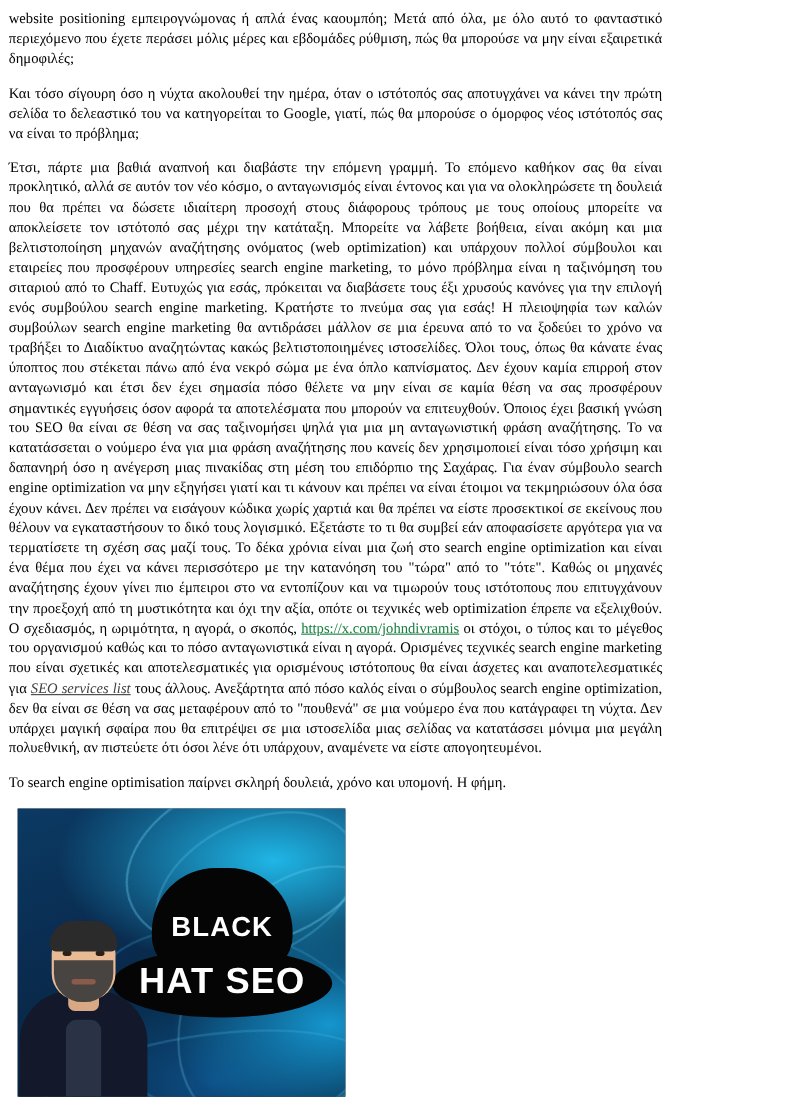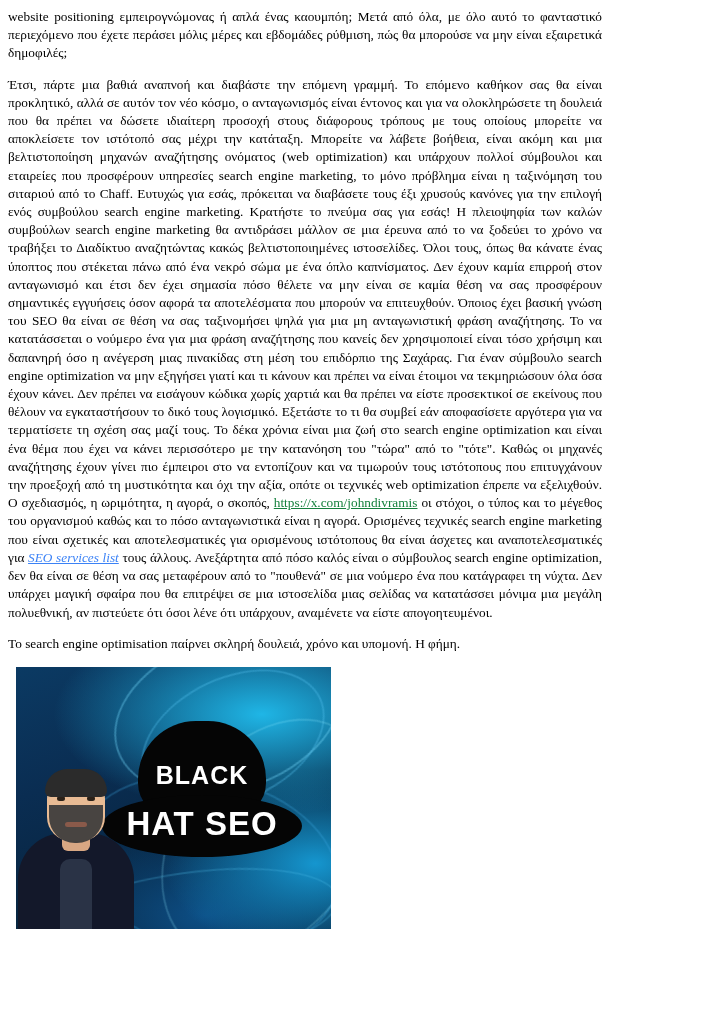--- a/index.html
+++ b/index.html
@@ -30,32 +30,31 @@
     line-height: 18.2px;
     margin: 0 0 13px 0;
     text-align: justify;
     color: #000;
   }
   a.link {
     color: #15803d;
     text-decoration: underline;
   }
   a.link-italic {
-    color: #3b82f6;
+    color: #404040;
     text-decoration: underline;
     font-style: italic;
   }
   .image-block {
     margin: 14px 0 0 8px;
     width: 298px;
     height: 262px;
     position: relative;
     overflow: hidden;
     background: #0a1b2e;
-    padding-left: 17px;
   }
   
   .img-bg {
     position: absolute;
     inset: 0;
     background:
       radial-gradient(ellipse 120% 70% at 78% 18%, #1fb6e6 0%, rgba(31,182,230,0) 55%),
       radial-gradient(ellipse 80% 60% at 95% 75%, #1596cf 0%, rgba(21,150,207,0) 60%),
       radial-gradient(ellipse 90% 60% at 60% 95%, #0d4f86 0%, rgba(13,79,134,0) 60%),
       linear-gradient(160deg, #0b3a63 0%, #0a2d52 35%, #072540 70%, #061a30 100%);
@@ -205,20 +204,21 @@
   .p-eye.r { left: 71px; }
 </style>
 </head>
 <body>
 
 <div class="page">
   <div class="content">
 
     <p class="para">website positioning εμπειρογνώμονας ή απλά ένας καουμπόη; Μετά από όλα, με όλο αυτό το φανταστικό περιεχόμενο που έχετε περάσει μόλις μέρες και εβδομάδες ρύθμιση, πώς θα μπορούσε να μην είναι εξαιρετικά δημοφιλές;</p>
 
+    <p class="para">Και τόσο σίγουρη όσο η νύχτα ακολουθεί την ημέρα, όταν ο ιστότοπός σας αποτυγχάνει να κάνει την πρώτη σελίδα το δελεαστικό του να κατηγορείται το Google, γιατί, πώς θα μπορούσε ο όμορφος νέος ιστότοπός σας να είναι το πρόβλημα;</p>
 
     <p class="para"><span>Έτσι, πάρτε μια βαθιά αναπνοή και διαβάστε την επόμενη γραμμή. Το επόμενο καθήκον σας θα είναι προκλητικό, αλλά σε αυτόν τον νέο κόσμο, ο ανταγωνισμός είναι έντονος και για να ολοκληρώσετε τη δουλειά που θα πρέπει να δώσετε ιδιαίτερη προσοχή στους διάφορους τρόπους με τους οποίους μπορείτε να αποκλείσετε τον ιστότοπό σας μέχρι την κατάταξη. Μπορείτε να λάβετε βοήθεια, είναι ακόμη και μια βελτιστοποίηση μηχανών αναζήτησης ονόματος (web optimization) και υπάρχουν πολλοί σύμβουλοι και εταιρείες που προσφέρουν υπηρεσίες search engine marketing, το μόνο πρόβλημα είναι η ταξινόμηση του σιταριού από το Chaff. Ευτυχώς για εσάς, πρόκειται να διαβάσετε τους έξι χρυσούς κανόνες για την επιλογή ενός συμβούλου search engine marketing. Κρατήστε το πνεύμα σας για εσάς! Η πλειοψηφία των καλών συμβούλων search engine marketing θα αντιδράσει μάλλον σε μια έρευνα από το να ξοδεύει το χρόνο να τραβήξει το Διαδίκτυο αναζητώντας κακώς βελτιστοποιημένες ιστοσελίδες. Όλοι τους, όπως θα κάνατε ένας ύποπτος που στέκεται πάνω από ένα νεκρό σώμα με ένα όπλο καπνίσματος. Δεν έχουν καμία επιρροή στον ανταγωνισμό και έτσι δεν έχει σημασία πόσο θέλετε να μην είναι σε καμία θέση να σας προσφέρουν σημαντικές εγγυήσεις όσον αφορά τα αποτελέσματα που μπορούν να επιτευχθούν. Όποιος έχει βασική γνώση του SEO θα είναι σε θέση να σας ταξινομήσει ψηλά για μια μη ανταγωνιστική φράση αναζήτησης. Το να κατατάσσεται ο νούμερο ένα για μια φράση αναζήτησης που κανείς δεν χρησιμοποιεί είναι τόσο χρήσιμη και δαπανηρή όσο η ανέγερση μιας πινακίδας στη μέση του επιδόρπιο της Σαχάρας. Για έναν σύμβουλο search engine optimization να μην εξηγήσει γιατί και τι κάνουν και πρέπει να είναι έτοιμοι να τεκμηριώσουν όλα όσα έχουν κάνει. Δεν πρέπει να εισάγουν κώδικα χωρίς χαρτιά και θα πρέπει να είστε προσεκτικοί σε εκείνους που θέλουν να εγκαταστήσουν το δικό τους λογισμικό. Εξετάστε το τι θα συμβεί εάν αποφασίσετε αργότερα για να τερματίσετε τη σχέση σας μαζί τους. Το δέκα χρόνια είναι μια ζωή στο search engine optimization και είναι ένα θέμα που έχει να κάνει περισσότερο με την κατανόηση του "τώρα" από το "τότε". Καθώς οι μηχανές αναζήτησης έχουν γίνει πιο έμπειροι στο να εντοπίζουν και να τιμωρούν τους ιστότοπους που επιτυγχάνουν την προεξοχή από τη μυστικότητα και όχι την αξία, οπότε οι τεχνικές web optimization έπρεπε να εξελιχθούν. Ο σχεδιασμός, η ωριμότητα, η αγορά, ο σκοπός, </span><a class="link" href="#">https://x.com/johndivramis</a><span> οι στόχοι, ο τύπος και το μέγεθος του οργανισμού καθώς και το πόσο ανταγωνιστικά είναι η αγορά. Ορισμένες τεχνικές search engine marketing που είναι σχετικές και αποτελεσματικές για ορισμένους ιστότοπους θα είναι άσχετες και αναποτελεσματικές για </span><a class="link-italic" href="#">SEO services list</a><span> τους άλλους. Ανεξάρτητα από πόσο καλός είναι ο σύμβουλος search engine optimization, δεν θα είναι σε θέση να σας μεταφέρουν από το "πουθενά" σε μια νούμερο ένα που κατάγραφει τη νύχτα. Δεν υπάρχει μαγική σφαίρα που θα επιτρέψει σε μια ιστοσελίδα μιας σελίδας να κατατάσσει μόνιμα μια μεγάλη πολυεθνική, αν πιστεύετε ότι όσοι λένε ότι υπάρχουν, αναμένετε να είστε απογοητευμένοι.</span></p>
 
     <p class="para">To search engine optimisation παίρνει σκληρή δουλειά, χρόνο και υπομονή. Η φήμη.</p>
 
     <div class="image-block">
       <div class="img-bg"></div>
       <div class="swirl s1"></div>
       <div class="swirl s2"></div>
       <div class="swirl s3"></div>

